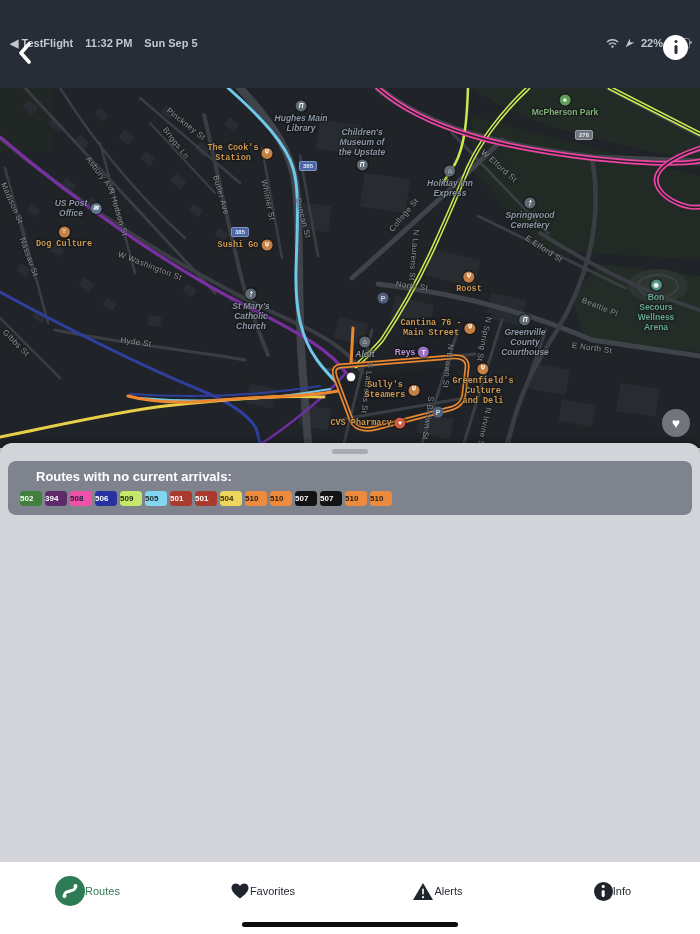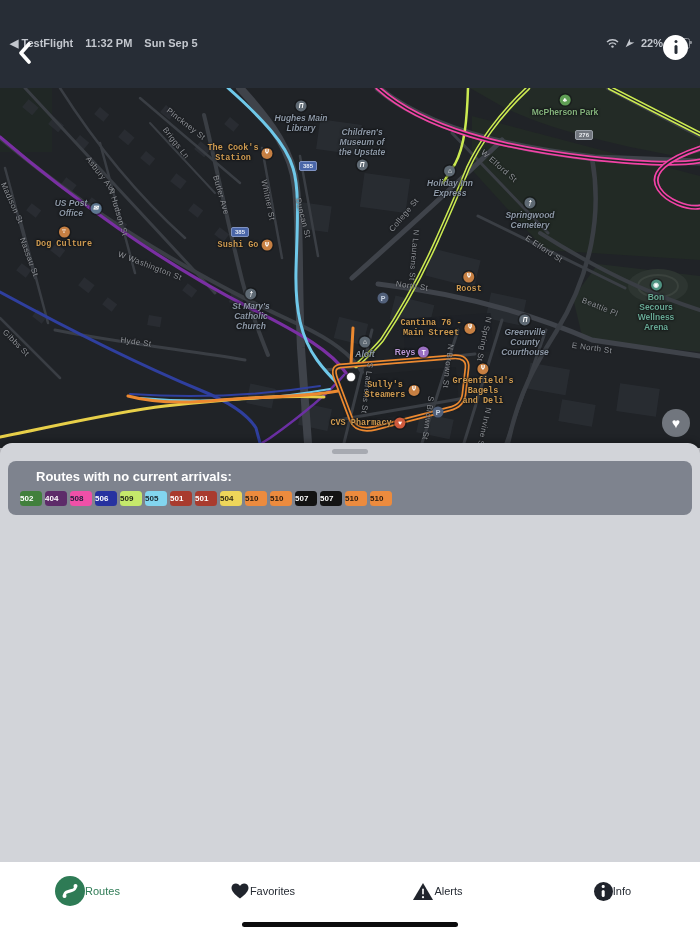--- a/index.html
+++ b/index.html
@@ -315,21 +315,21 @@
 Courthouse</span>
     </div>
     <div class="poi row t-orange" style="left:392px;top:302px">
       <span>Sully's
 Steamers</span>
       <span class="poi-icon ic-orange">Ψ</span>
     </div>
     <div class="poi t-orange" style="left:483px;top:297px">
       <span class="poi-icon ic-orange">Ψ</span>
       <span>Greenfield's
-Bagels
+Culture
 and Deli</span>
     </div>
     <div class="poi row t-orange" style="left:368px;top:335px">
       <span>CVS Pharmacy</span>
       <span class="poi-icon ic-red">♥</span>
     </div>
     <div class="poi t-teal" style="left:656px;top:218px">
       <span class="poi-icon ic-teal">◉</span>
       <span>Bon Secours
 Wellness
@@ -346,21 +346,21 @@
   <div class="heart-fab">
     <span>♥</span>
   </div>
 
   <div class="sheet">
     <div class="handle"></div>
     <div class="banner">
       <div class="banner-title">Routes with no current arrivals:</div>
       <div class="badges">
         <span class="badge" style="background-color: rgb(65, 128, 60); color: rgb(255, 255, 255);">502</span>
-        <span class="badge" style="background-color: rgb(93, 43, 105); color: rgb(255, 255, 255);">404</span>
+        <span class="badge" style="background-color: rgb(93, 43, 105); color: rgb(255, 255, 255);">394</span>
         <span class="badge" style="background-color: rgb(239, 80, 168); color: rgb(36, 32, 63);">508</span>
         <span class="badge" style="background-color: rgb(39, 50, 160); color: rgb(255, 255, 255);">506</span>
         <span class="badge" style="background-color: rgb(197, 233, 107); color: rgb(36, 42, 28);">509</span>
         <span class="badge" style="background-color: rgb(130, 213, 239); color: rgb(29, 42, 51);">505</span>
         <span class="badge" style="background-color: rgb(169, 59, 46); color: rgb(255, 255, 255);">501</span>
         <span class="badge" style="background-color: rgb(169, 59, 46); color: rgb(255, 255, 255);">501</span>
         <span class="badge" style="background-color: rgb(238, 214, 90); color: rgb(51, 45, 23);">504</span>
         <span class="badge" style="background-color: rgb(236, 139, 62); color: rgb(43, 28, 16);">510</span>
         <span class="badge" style="background-color: rgb(236, 139, 62); color: rgb(43, 28, 16);">510</span>
         <span class="badge" style="background-color: rgb(19, 19, 19); color: rgb(255, 255, 255);">507</span>

